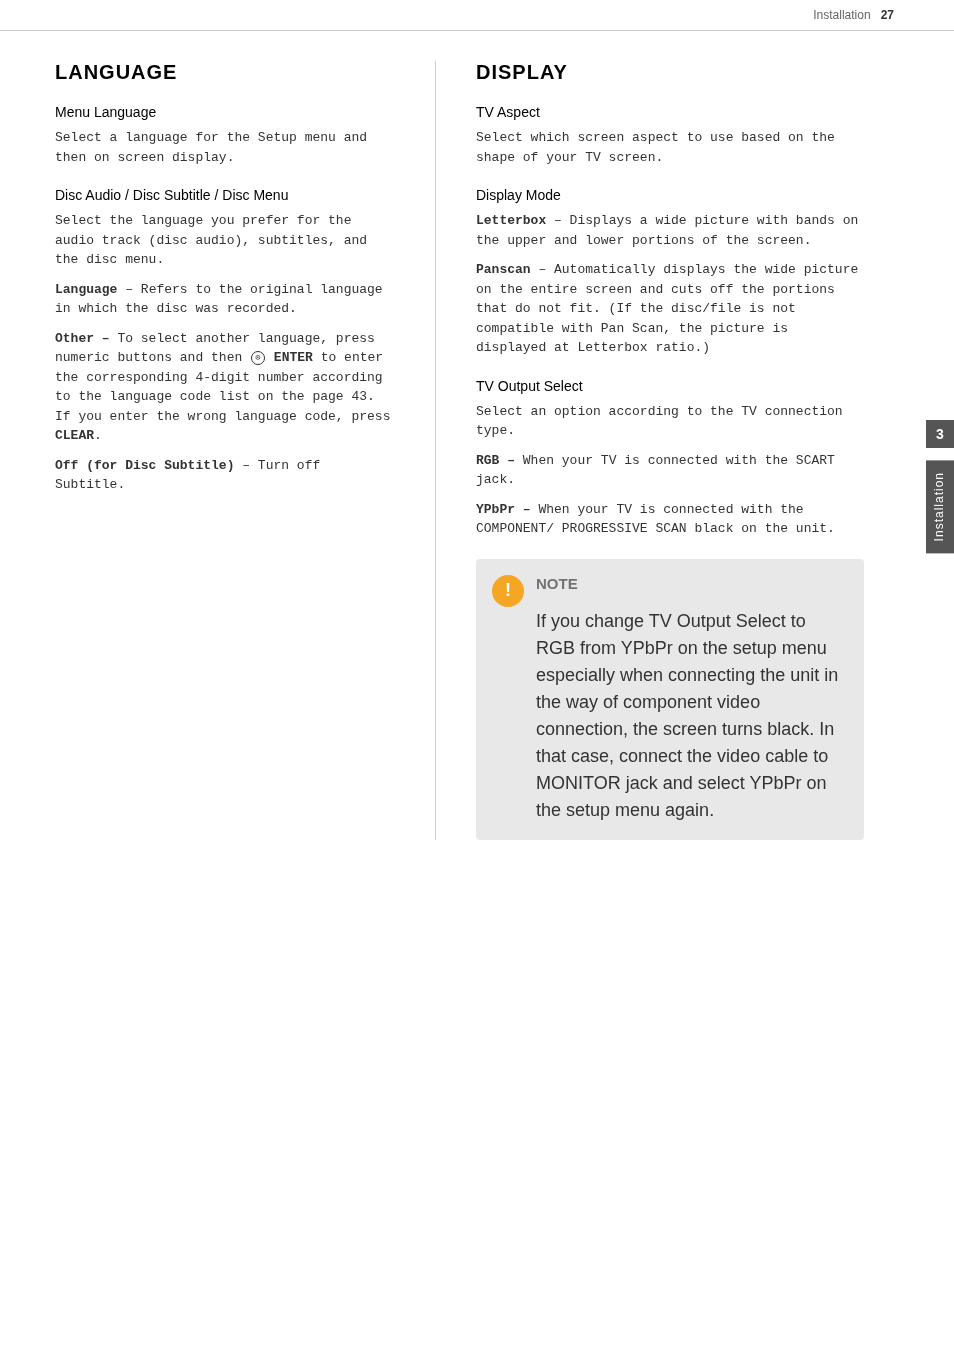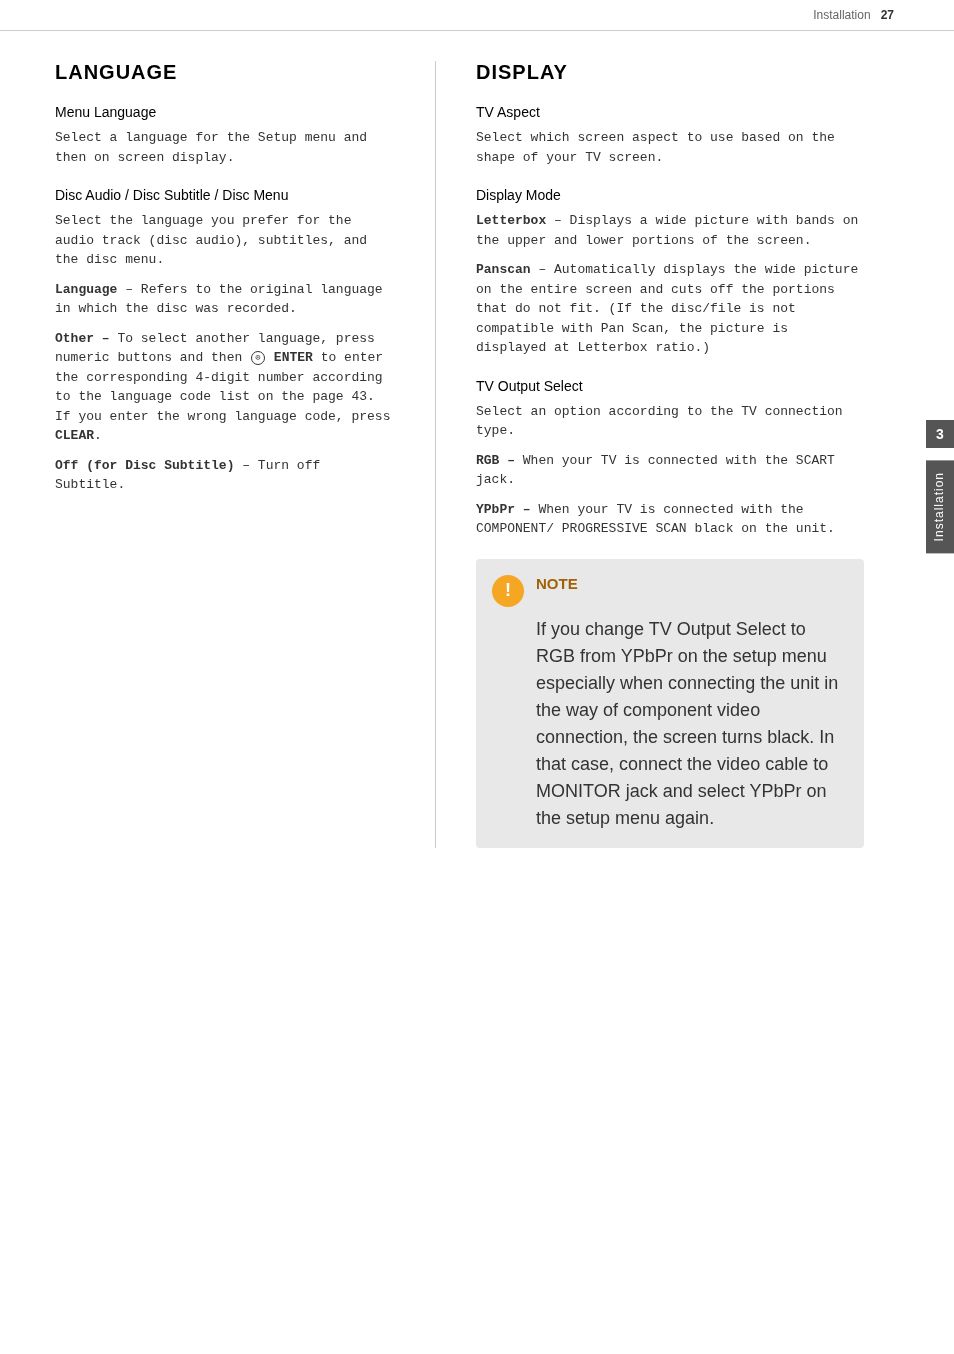--- a/index.html
+++ b/index.html
@@ -138,22 +138,22 @@
       font-size: 18px;
       font-weight: bold;
       flex-shrink: 0;
     }
     .note-content {
       flex: 1;
     }
     .note-title {
       font-size: 15px;
       font-weight: bold;
-      color: #a16207;
-      margin-bottom: 24px;
+      color: #737373;
+      margin-bottom: 16px;
     }
     .note-body {
       font-size: 18px;
       color: #333;
       line-height: 1.5;
     }
 
     
     .col-divider {
       width: 1px;

